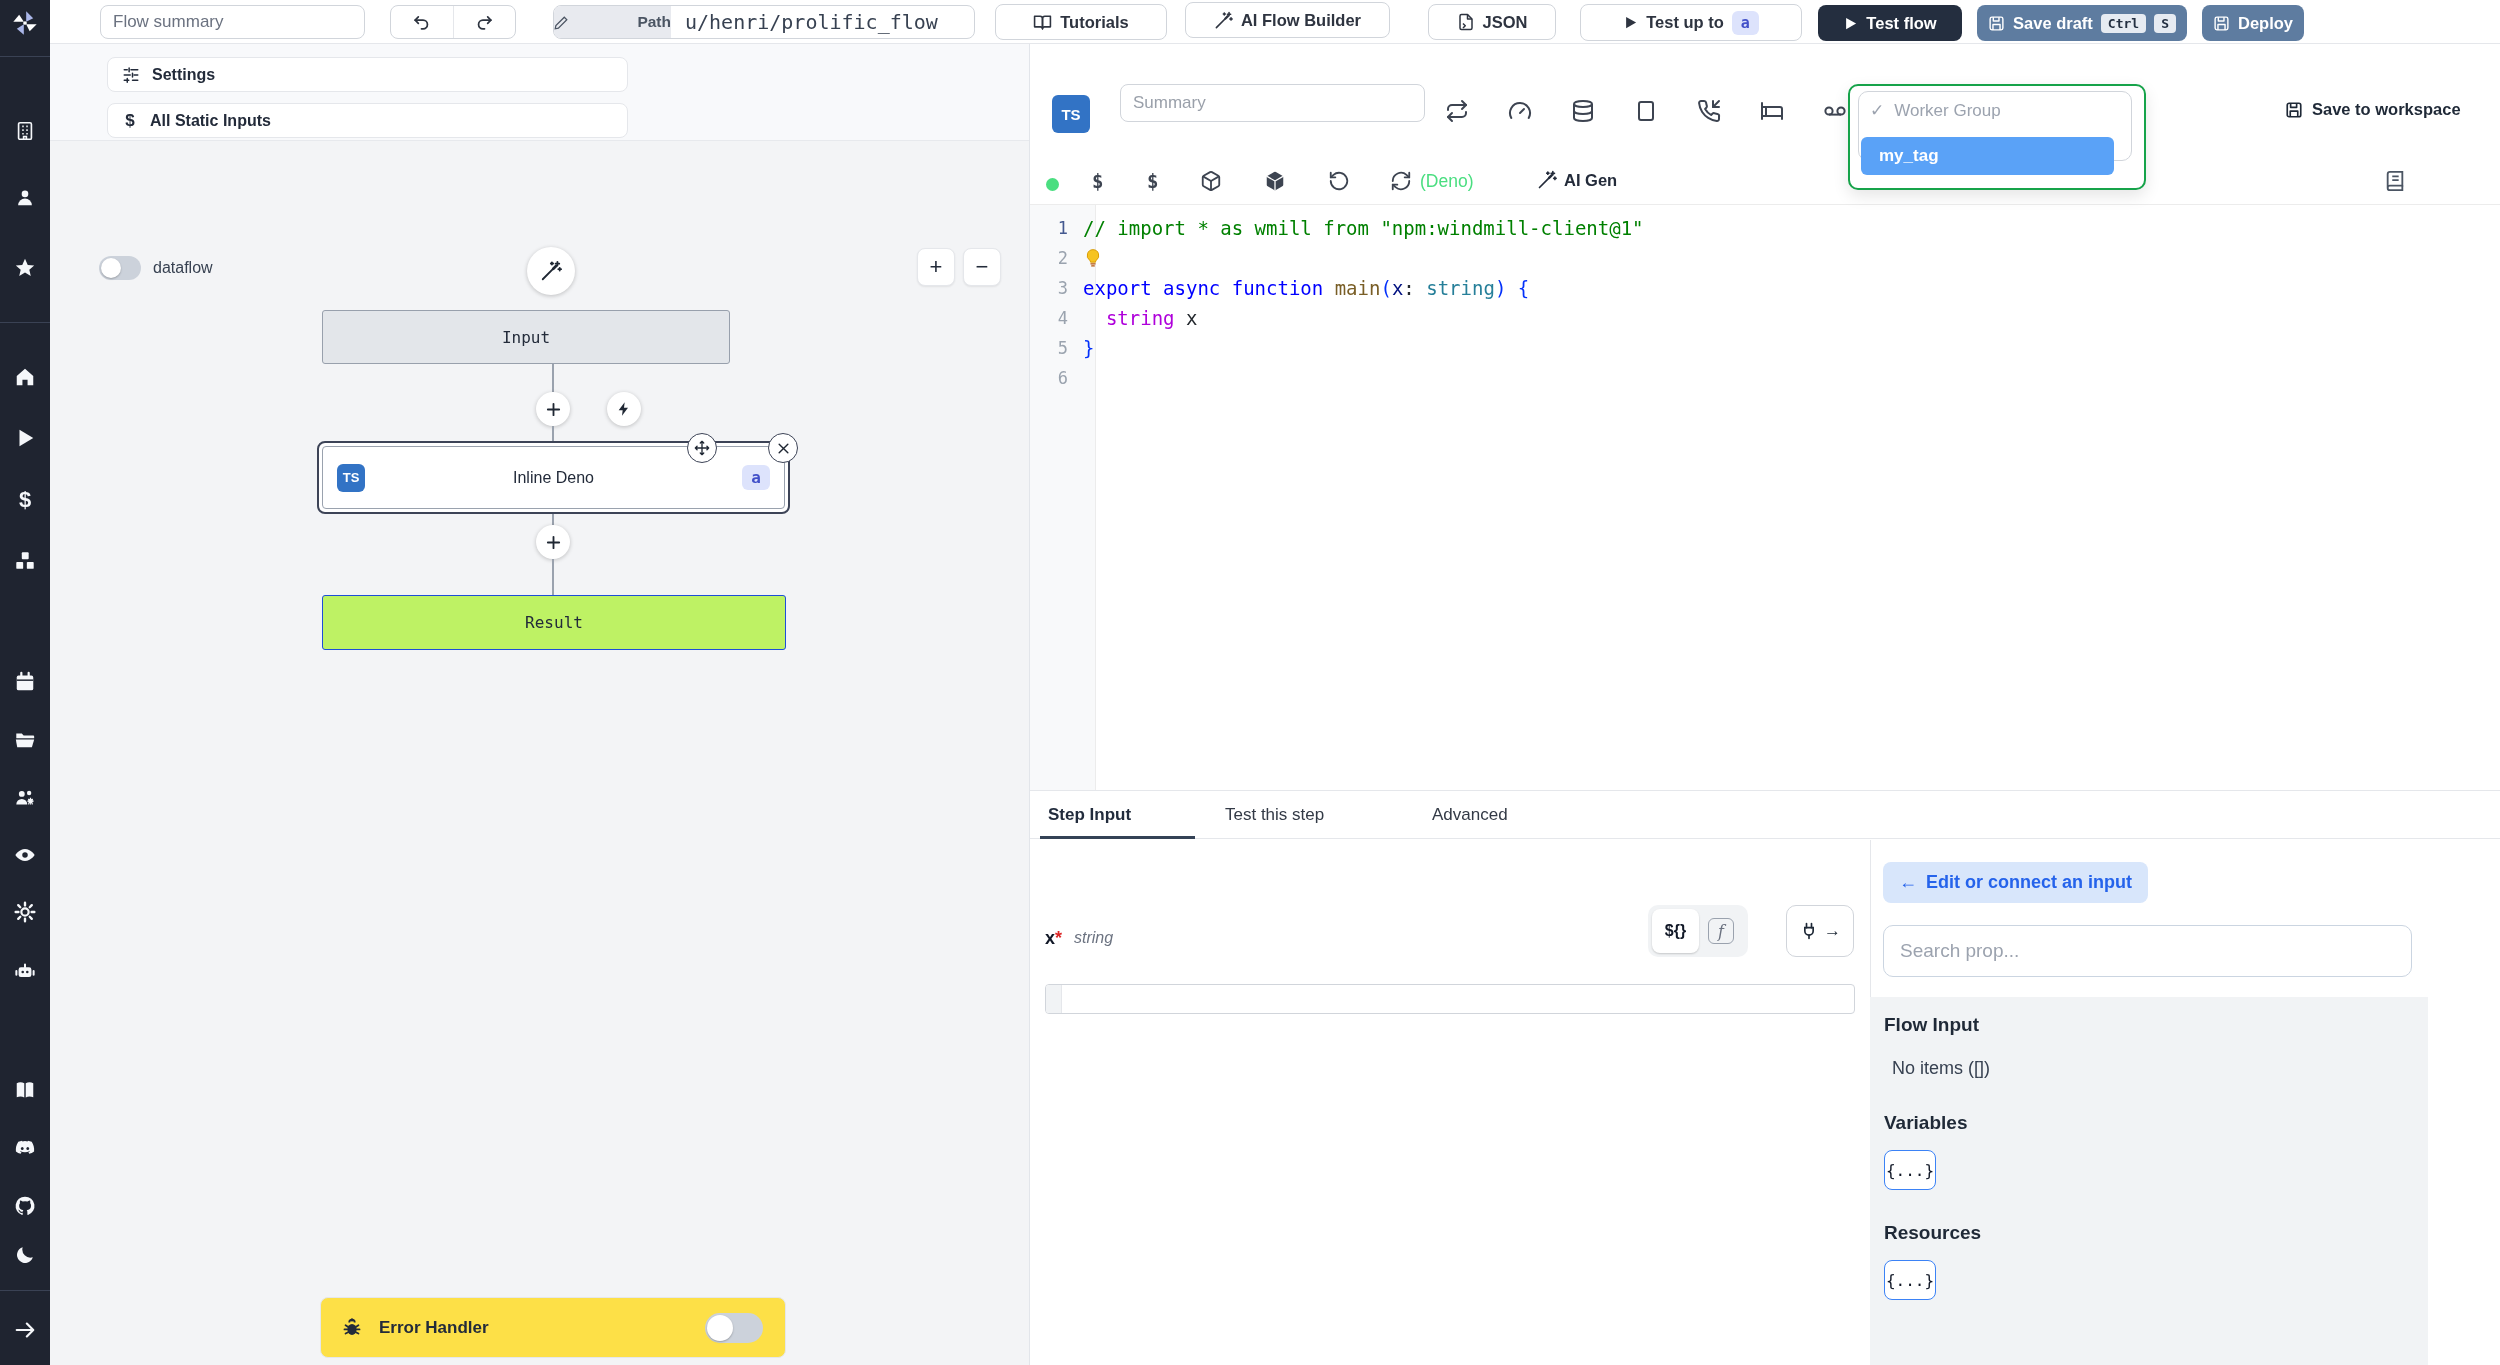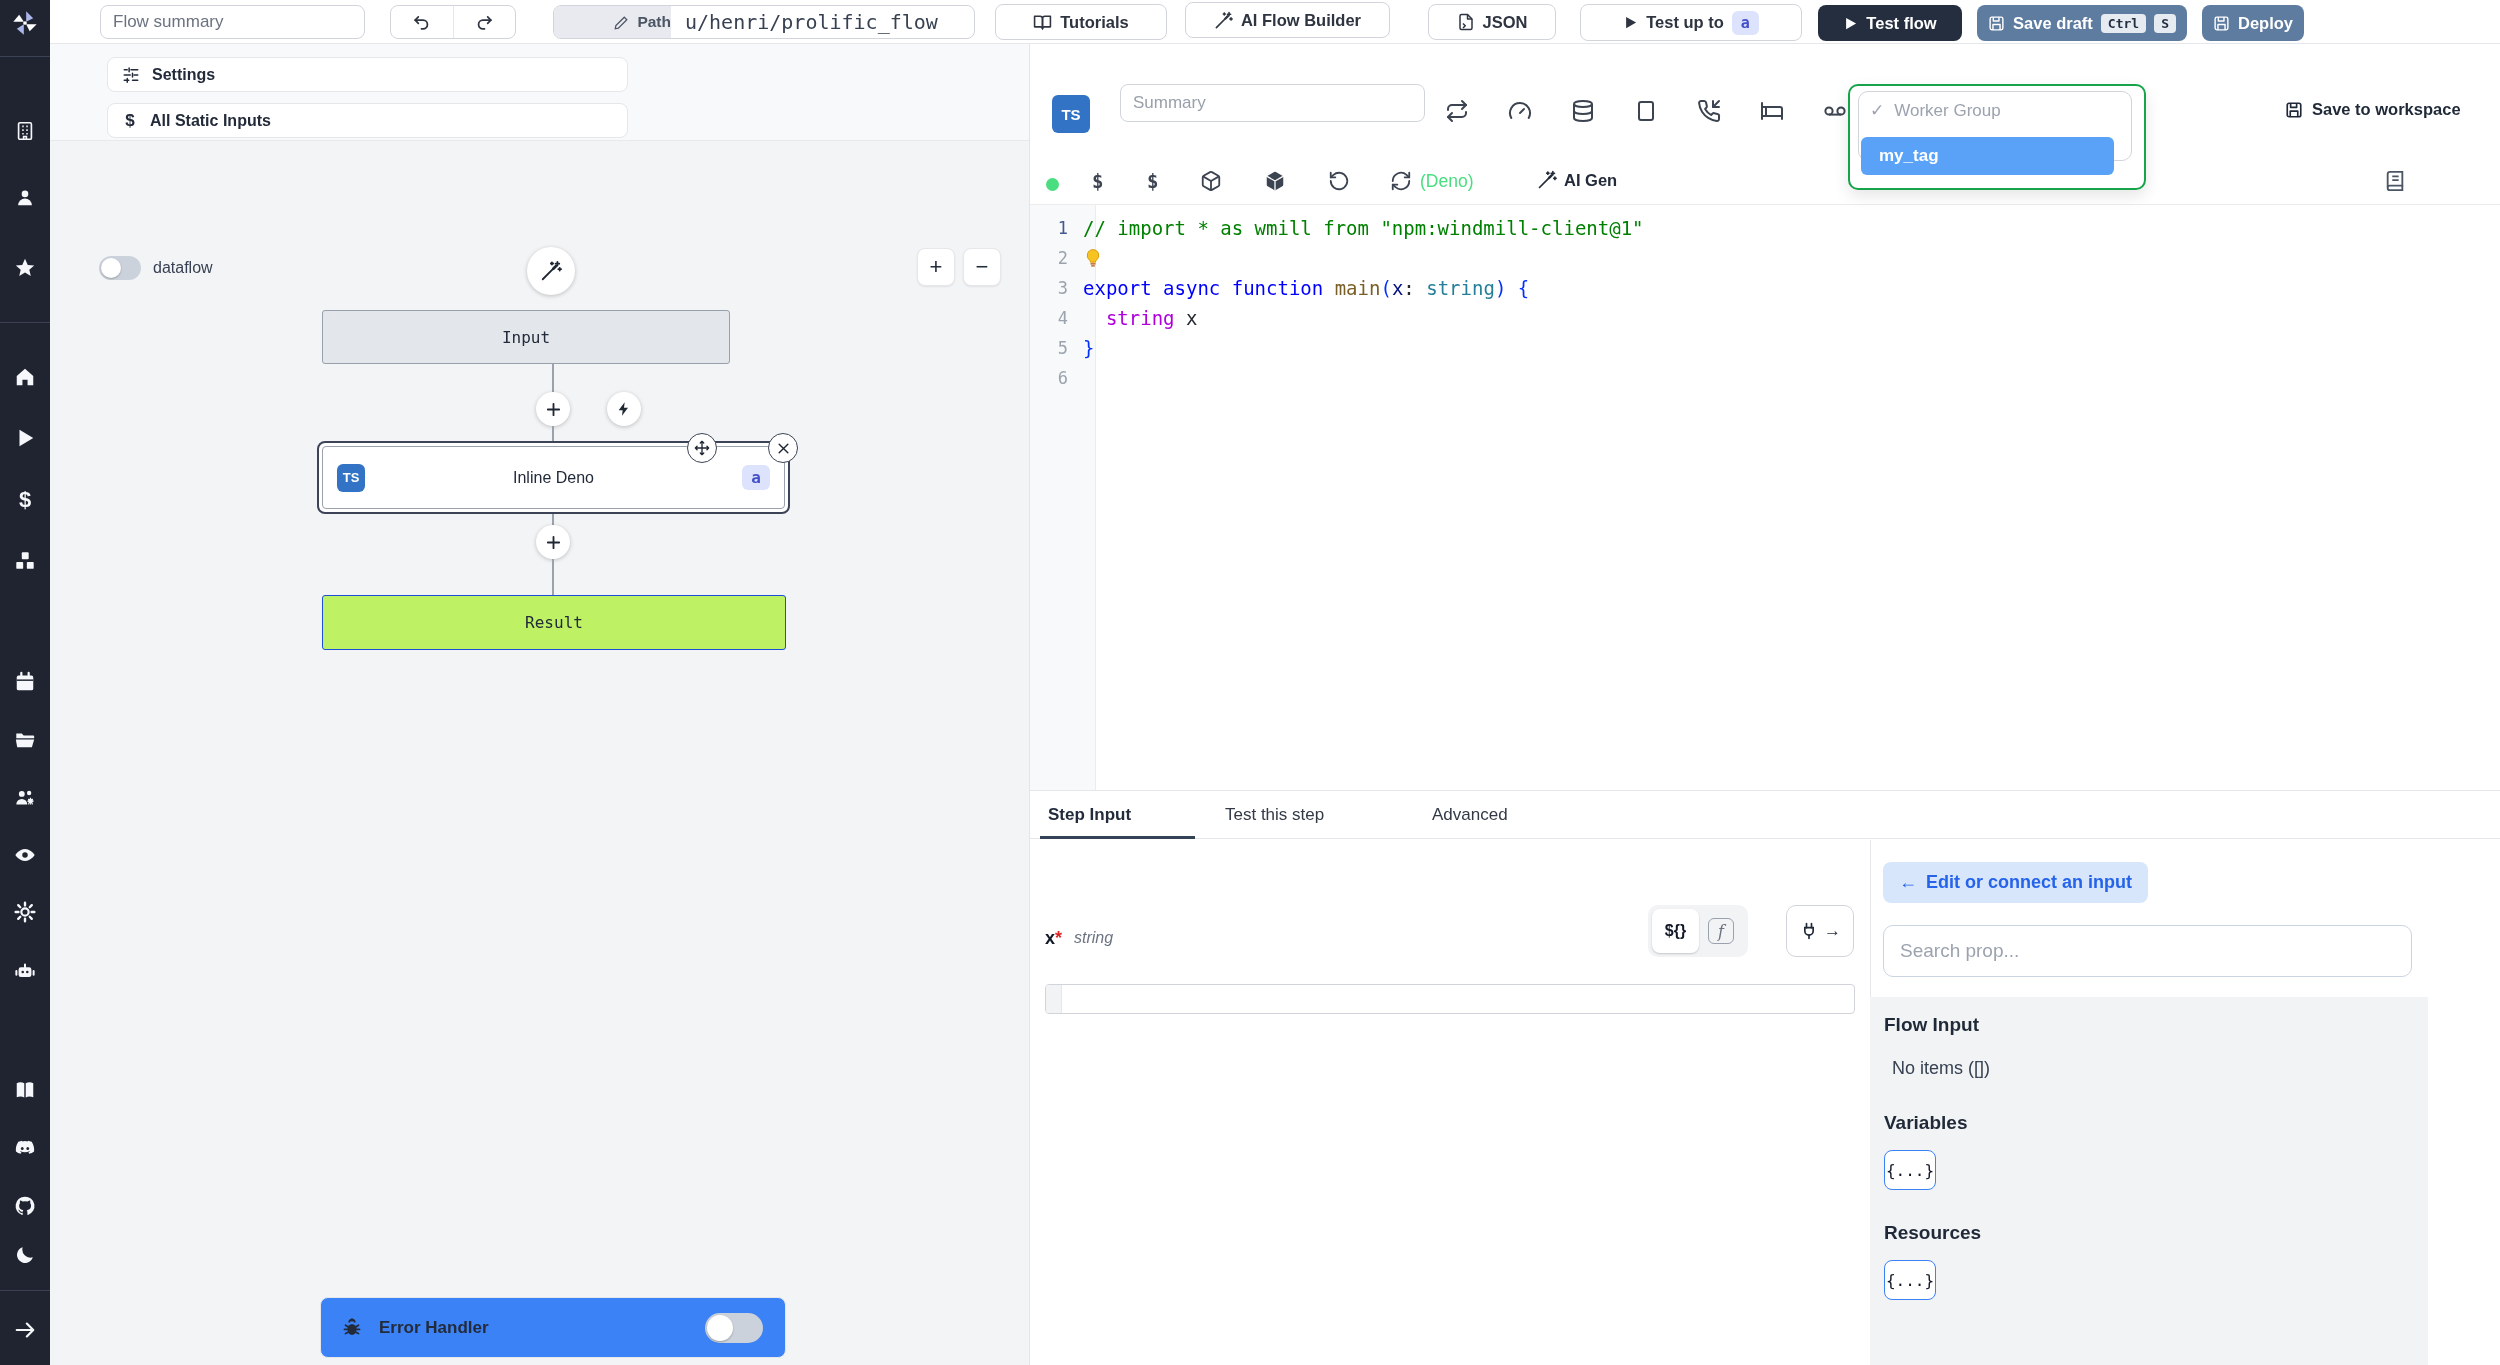--- a/index.html
+++ b/index.html
@@ -211,21 +211,21 @@
       <span style="width:1px;background:#e5e7eb"></span>
       <span style="flex:1;display:flex;align-items:center;justify-content:center;cursor:pointer">
         <svg class="ic" width="19" height="19" viewBox="0 0 24 24" fill="none" stroke="#2e3440" stroke-width="2.2" stroke-linecap="round" stroke-linejoin="round">
             <path d="M16 5l4 4-4 4"></path>
             <path d="M20 9H10a5.5 5.5 0 0 0 0 11h2"></path>
           </svg>
       </span>
     </div>
 
     <div class="abs" style="left:503px;top:5px;width:422px;height:34px;border:1px solid #d1d5db;border-radius:8px;display:flex;overflow:hidden;background:#fff">
-      <span style="width:117px;background:#e8eaef;display:flex;align-items:center;justify-content:flex-end;gap:8px;font-weight:600;font-size:15.5px;color:#4b5563">
+      <span style="width:117px;background:#e8eaef;display:flex;align-items:center;justify-content:space-between;gap:8px;font-weight:600;font-size:15.5px;color:#4b5563">
         <svg class="ic" width="15" height="15" viewBox="0 0 24 24">
             <path d="M16.5 3.5l4 4L7 21l-5 1 1-5z" fill="none" stroke="#4b5563" stroke-width="2"></path>
           </svg>
         <span>Path</span>
       </span>
       <span class="mono" style="display:flex;align-items:center;padding-left:14px;font-size:20px;color:#374151">u/henri/prolific_flow</span>
     </div>
 
     <button class="abs tb-btn" style="left:945px;top:4px;width:172px;height:36px">
       <svg class="ic" width="19" height="19" viewBox="0 0 24 24" fill="none" stroke="#2e3440" stroke-width="2" stroke-linejoin="round">
@@ -365,21 +365,21 @@
     <svg class="ic" width="17" height="17" viewBox="0 0 24 24" fill="none" stroke="#1f2733" stroke-width="2.6" stroke-linecap="round">
         <path d="M12 4v16M4 12h16"></path>
       </svg>
   </span>
   <span class="edge" style="left:552px;top:559px;height:36px"></span>
 
   <div class="node" style="left:322px;top:595px;width:464px;height:55px;background:#bef264;border:1px solid #1d4ed8;border-radius:3px">
     <span>Result</span>
   </div>
 
-  <div class="abs" style="left:320px;top:1297px;width:466px;height:61px;background:#3b82f6;border:1px solid #e5e7eb;border-radius:8px;display:flex;align-items:center;padding:0 20px">
+  <div class="abs" style="left:320px;top:1297px;width:466px;height:61px;background:#fde047;border:1px solid #e5e7eb;border-radius:8px;display:flex;align-items:center;padding:0 20px">
     <svg class="ic" width="22" height="22" viewBox="0 0 24 24">
         <ellipse cx="12" cy="13.5" rx="5" ry="6" fill="#232b3a"></ellipse>
         <path d="M9 6a3 3 0 0 1 6 0" fill="none" stroke="#232b3a" stroke-width="2"></path>
         <path d="M12 4V2.4M5 9l2.8 1.8M5 18l2.8-1.4M19 9l-2.8 1.8M19 18l-2.8-1.4M3.8 13.5H7M17 13.5h3.2" stroke="#232b3a" stroke-width="2" stroke-linecap="round"></path>
       </svg>
     <span style="margin-left:16px;font-weight:700;font-size:17px;color:#232b3a">Error Handler</span>
     <span class="toggle" style="right:22px;top:15px;width:58px;height:30px;left:auto">
       <span class="knob" style="left:2px;top:2px;width:26px;height:26px"></span>
     </span>
   </div>

